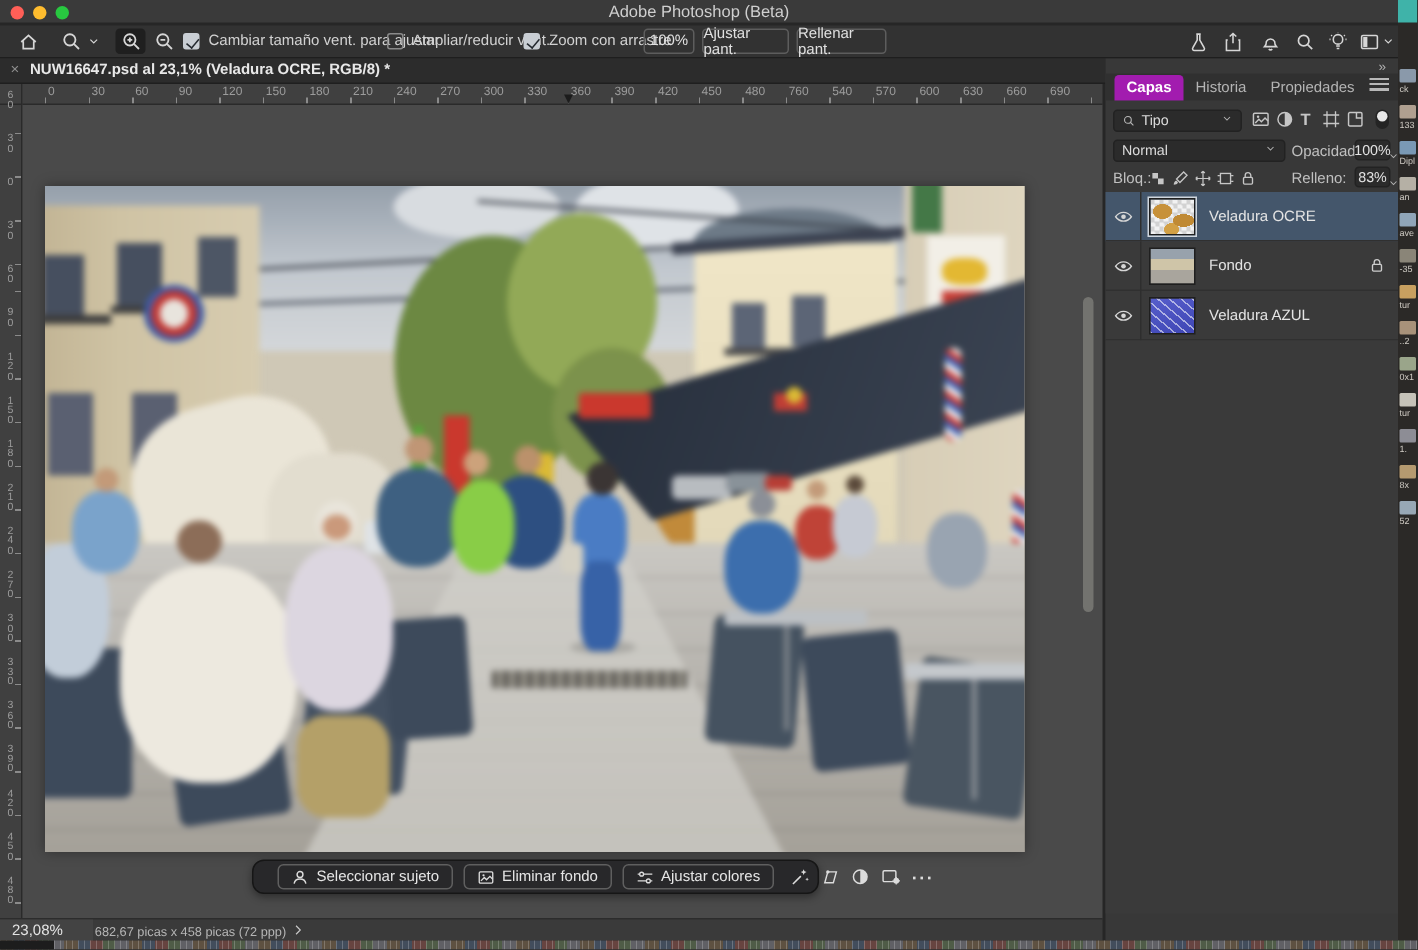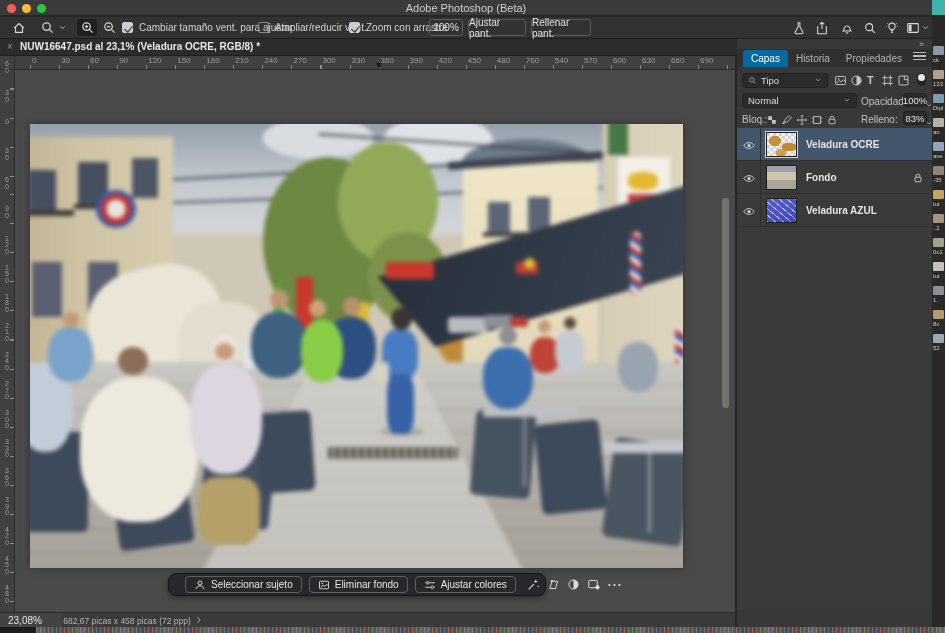--- a/index.html
+++ b/index.html
@@ -90,39 +90,39 @@
   #statusinfo { position:absolute; left:62px; top:3px; width:130px; text-align:center; color:#b5b5b5;
     white-space:nowrap; font-size:8.5px; }
   #statuschev { position:absolute; left:194px; top:2px; color:#cacaca; }
 
   
   #dock { position:absolute; left:737px; top:39px; width:195px; height:588px; background:#383838; }
   #dockcollapse { position:absolute; right:8px; top:0px; color:#b0b0b0; font-size:9px; }
   #ptabs { position:absolute; left:0; top:10px; width:195px; height:18px; background:#303030;
     display:flex; align-items:flex-end; }
   .ptab { font-size:10px; padding:3px 8px 3px 8px; color:#b4b4b4; }
-  .ptab.active { background:#0369a1; color:#ffffff; font-weight:normal; border-radius:3px 3px 0 0; }
+  .ptab.active { background:#a21caf; color:#ffffff; font-weight:bold; border-radius:3px 3px 0 0; }
   #pmenu { position:absolute; right:6px; top:13px; width:13px; height:10px;
     background:repeating-linear-gradient(180deg,#b8b8b8 0 1.5px,transparent 1.5px 3.5px); }
   .prow { position:absolute; left:0; width:195px; }
   .pselect { position:absolute; height:15px; background:#2b2b2b; border:1px solid #222;
     border-radius:3px; color:#dcdcdc; font-size:9.5px; display:flex; align-items:center; padding:0 5px; gap:4px; }
   .pselect .chev { margin-left:auto; color:#b4b4b4; }
   .plabel { position:absolute; font-size:10px; color:#c0c0c0; }
   .pvalue { position:absolute; height:14px; background:#2b2b2b; border:1px solid #222; border-radius:3px;
     color:#e2e2e2; font-size:9.5px; display:flex; align-items:center; justify-content:center; }
   .pchev { position:absolute; color:#b4b4b4; }
   .fico { position:absolute; top:2px; color:#c6c6c6; }
   #fpin { position:absolute; right:6px; top:2px; width:9px; height:13px; background:#242424;
     border-radius:5px; }
   #fpin::after { content:""; position:absolute; left:1px; top:1px; width:7px; height:7px;
     border-radius:50%; background:#e8e8e8; }
   .lico { position:absolute; top:1px; color:#c6c6c6; }
 
-  #layers { position:absolute; left:0; top:89px; width:195px;font-weight:bold; }
+  #layers { position:absolute; left:0; top:89px; width:195px; }
   .lrow { position:relative; width:195px; height:33px; background:#3a3a3a;
     border-bottom:1px solid #303030; }
   .lrow.selected { background:#44566b; }
   .leye { position:absolute; left:5px; top:10px; color:#d6d6d6; }
   .lsep { position:absolute; left:23px; top:0; width:1px; height:33px; background:#2e2e2e; }
   .lthumb { position:absolute; left:29px; top:4px; width:31px; height:25px;
     border:1px solid #1f1f1f; }
   .lrow.selected .lthumb { outline:1px solid #cfd6de; }
   .lname { position:absolute; left:69px; top:11px; font-size:10px; color:#e4e4e4; white-space:nowrap; }
   .llock { position:absolute; right:8px; top:9px; color:#cdcdcd; }

